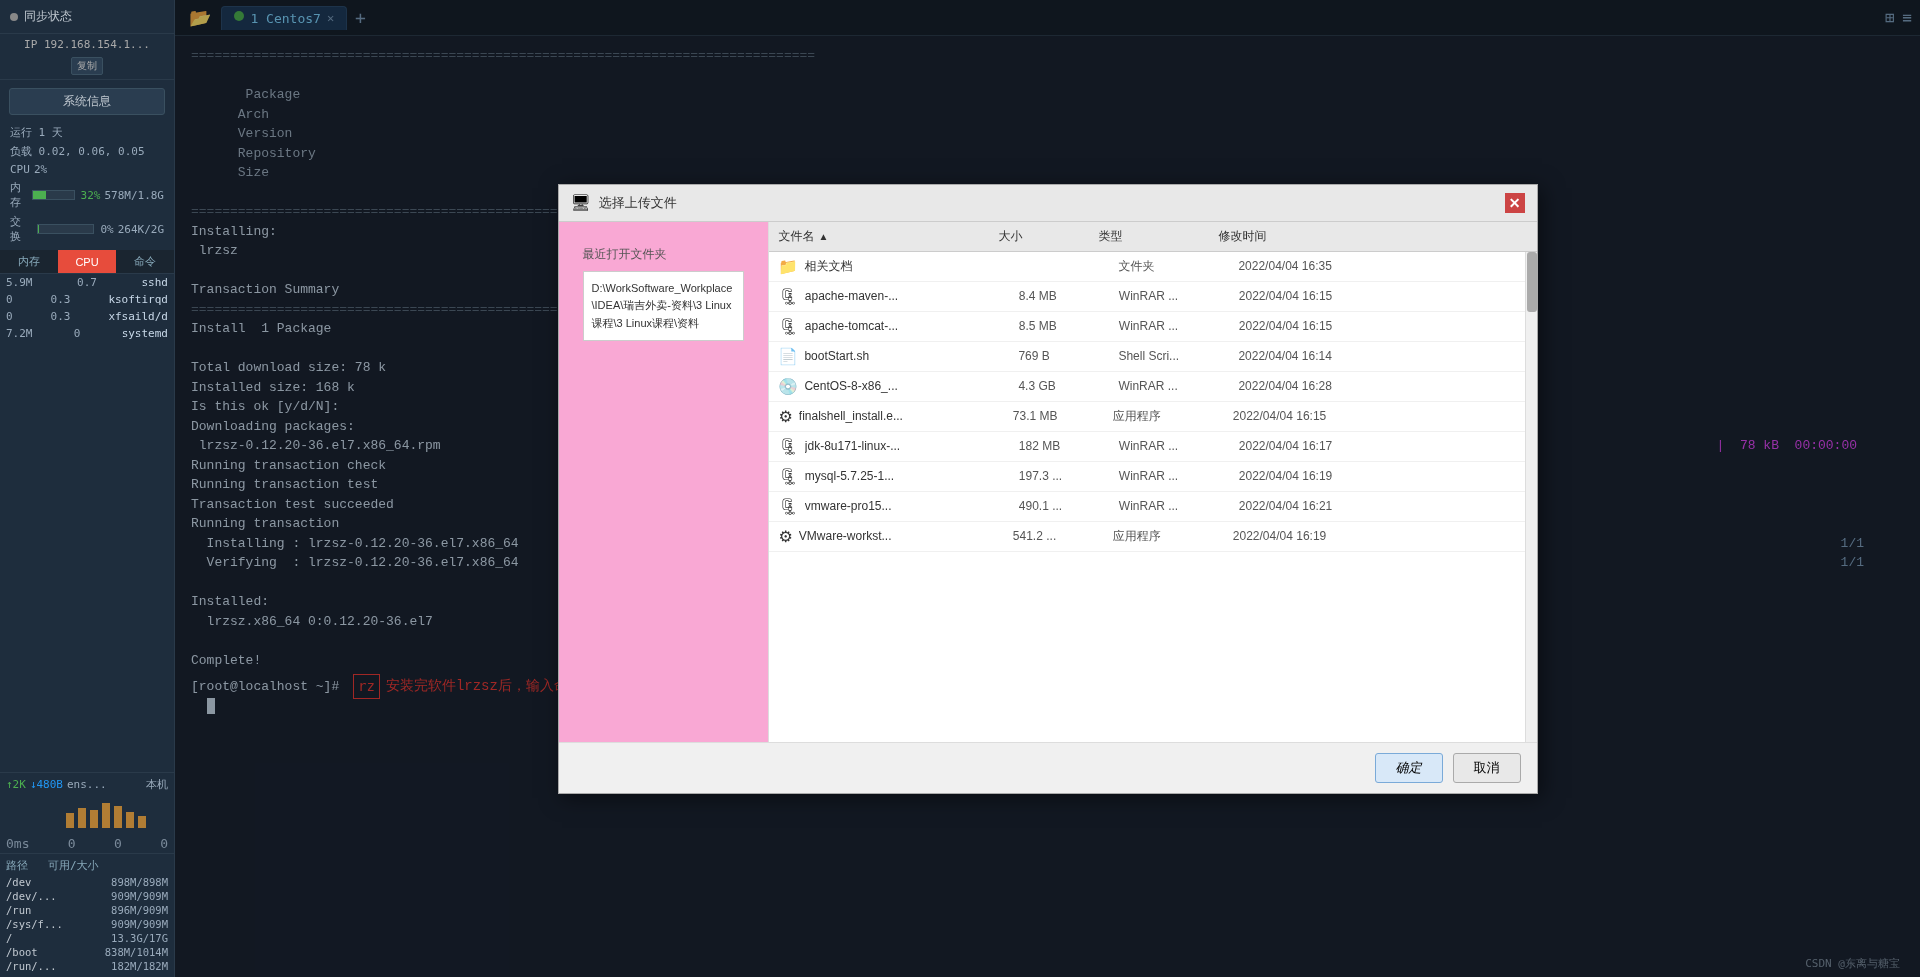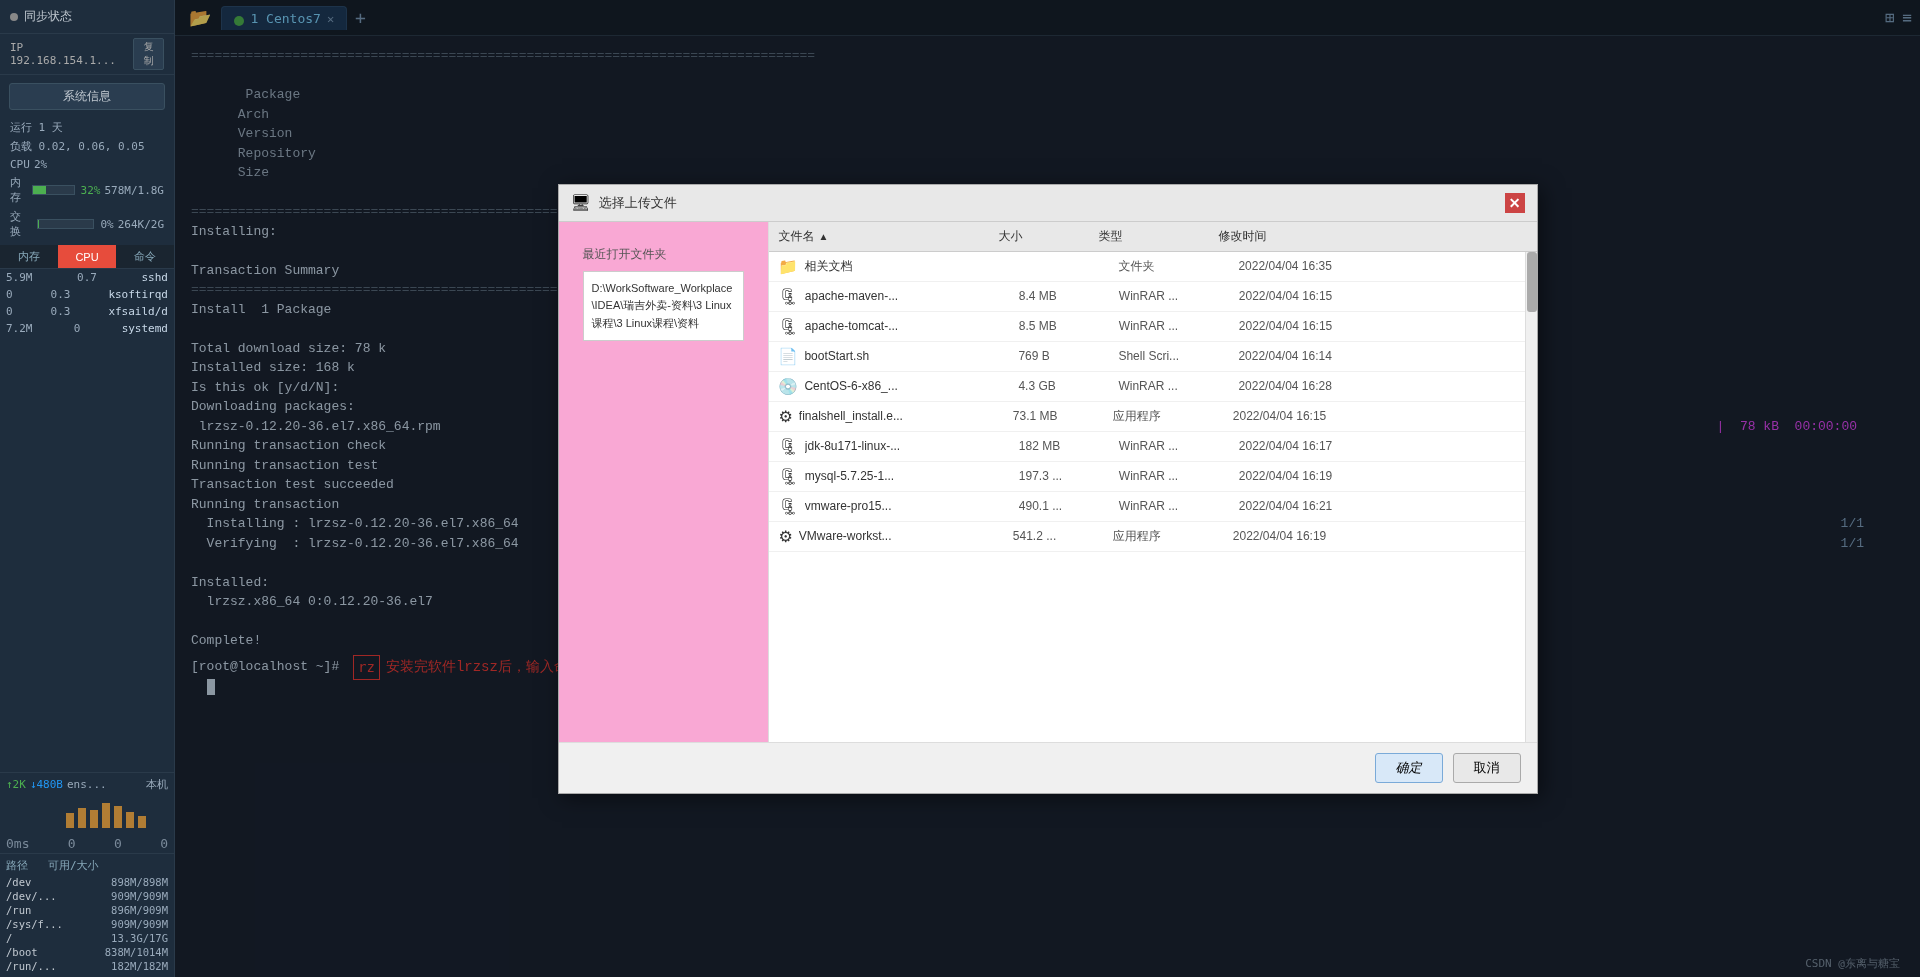--- a/index.html
+++ b/index.html
@@ -23,20 +23,21 @@
       font-size: 12px;
       border-bottom: 1px solid #2a3a4a;
     }
     .sync-dot { width: 8px; height: 8px; border-radius: 50%; background: #888; }
     #ip-bar {
       display: flex; align-items: center; gap: 6px;
       padding: 4px 10px;
       font-size: 11px;
       color: #aaa;
       border-bottom: 1px solid #2a3a4a;
+      flex-direction: column;
     }
     .copy-btn {
       background: #2a3d50; color: #aaa; border: 1px solid #3a5060;
       padding: 1px 5px; font-size: 10px; cursor: pointer; border-radius: 2px;
     }
     #sys-info-btn {
       margin: 8px auto;
       display: block;
       background: #2a3d50; color: #c0c8d0;
       border: 1px solid #3a5060;
@@ -92,21 +93,21 @@
       height: 36px;
       background: #16202c;
       display: flex;
       align-items: center;
       border-bottom: 1px solid #2a3a4a;
       padding: 0 8px;
       gap: 4px;
     }
     .folder-icon-btn { color: #7a9ab8; font-size: 18px; cursor: pointer; padding: 0 6px; }
     .terminal-tab {
-      display: flex; align-items: flex-end; gap: 6px;
+      display: flex; align-items: flex-start; gap: 6px;
       background: #1e3a5a; color: #7dd3fc;
       padding: 4px 12px; border-radius: 4px 4px 0 0;
       font-size: 13px; cursor: pointer;
       border: 1px solid #2a4a6a; border-bottom: none;
     }
     .tab-close { color: #7a9ab8; cursor: pointer; font-size: 12px; }
     .add-tab { color: #7a9ab8; font-size: 18px; cursor: pointer; padding: 0 4px; }
     .tab-bar-spacer { flex: 1; }
     .tab-bar-icons { display: flex; gap: 8px; color: #7a9ab8; font-size: 16px; }
     .tab-bar-icon { cursor: pointer; }
@@ -429,20 +430,21 @@
     <div class="term-line" style="color:#556677">================================================================================</div>
     <div class="term-line" style="color:#9ab">
       <span style="display:inline-block;width:220px"> Package</span>
       <span style="display:inline-block;width:100px">Arch</span>
       <span style="display:inline-block;width:160px">Version</span>
       <span style="display:inline-block;width:200px">Repository</span>
       <span>Size</span>
     </div>
     <div class="term-line" style="color:#556677">================================================================================</div>
     <div class="term-line">Installing:</div>
+    <div class="term-line"> lrzsz</div>
     <div class="term-line"> </div>
     <div class="term-line">Transaction Summary</div>
     <div class="term-line" style="color:#556677">================================================================================</div>
     <div class="term-line">Install  1 Package</div>
     <div class="term-line"> </div>
     <div class="term-line">Total download size: 78 k</div>
     <div class="term-line">Installed size: 168 k</div>
     <div class="term-line">Is this ok [y/d/N]:</div>
     <div class="term-line">Downloading packages:</div>
     <div class="term-line" style="display:flex;justify-content:space-between">
@@ -542,21 +544,21 @@
     </div>
               <div class="file-row">
       <span class="file-icon">📄</span>
       <span class="file-name-cell">bootStart.sh</span>
       <span class="file-size-cell">769 B</span>
       <span class="file-type-cell">Shell Scri...</span>
       <span class="file-date-cell">2022/04/04 16:14</span>
     </div>
               <div class="file-row">
       <span class="file-icon">💿</span>
-      <span class="file-name-cell">CentOS-6-x86_...</span>
+      <span class="file-name-cell">CentOS-8-x86_...</span>
       <span class="file-size-cell">4.3 GB</span>
       <span class="file-type-cell">WinRAR ...</span>
       <span class="file-date-cell">2022/04/04 16:28</span>
     </div>
               <div class="file-row">
       <span class="file-icon">⚙</span>
       <span class="file-name-cell">finalshell_install.e...</span>
       <span class="file-size-cell">73.1 MB</span>
       <span class="file-type-cell">应用程序</span>
       <span class="file-date-cell">2022/04/04 16:15</span>

